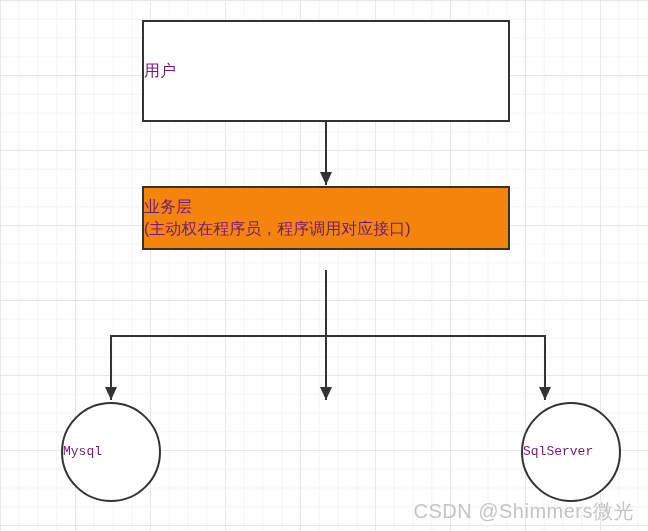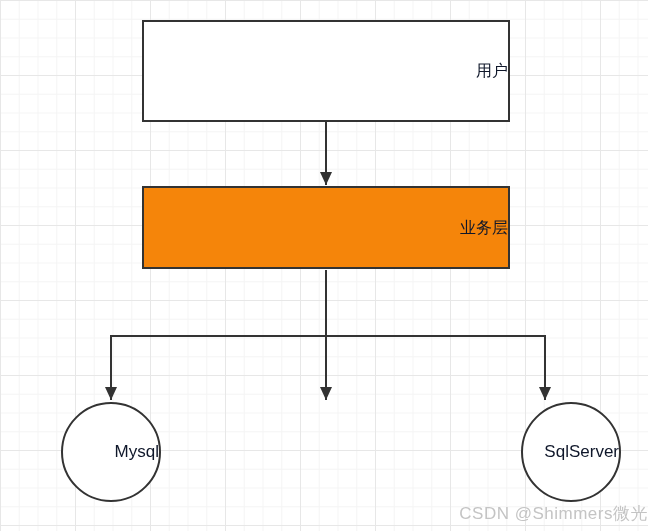--- a/index.html
+++ b/index.html
@@ -23,65 +23,66 @@
       linear-gradient(to right, #f4f4f4 1px, transparent 1px),
       linear-gradient(to bottom, #f4f4f4 1px, transparent 1px);
     background-size: 75px 75px, 75px 75px, 18.75px 18.75px, 18.75px 18.75px;
   }
   .node {
     position: absolute;
     box-sizing: border-box;
     border: 2px solid #333333;
     display: flex;
     flex-direction: column;
-    align-items: flex-end;
+    align-items: flex-start;
     justify-content: center;
     text-align: center;
-    color: #0f172a;
+    color: #701a75;
     font-size: 16px;
     line-height: 22px;
   }
   .node-user {
     left: 142px;
     top: 20px;
     width: 368px;
     height: 102px;
     background: #ffffff;
   }
   .node-business {
     left: 142px;
     top: 186px;
     width: 368px;
-    height: 83px;
+    height: 64px;
     background: #F5850A; 
   }
   .node-circle {
     width: 100px;
     height: 100px;
     border-radius: 50%;
     background: #ffffff;
-    font-size: 17px;
+    font-size: 13px;
     top: 402px;
+    font-family: Liberation Mono, monospace;
   }
   .node-circle.mysql     { left: 61px;  }
   .node-circle.oracle    { left: 276px; }
   .node-circle.sqlserver { left: 521px; }
   .connectors {
     position: absolute;
     left: 0;
     top: 0;
     width: 648px;
     height: 531px;
     pointer-events: none;
   }
   .watermark {
     position: absolute;
-    right: 0;
+    right: 14px;
     bottom: 6px;
-    font-size: 17px;
+    font-size: 20px;
     color: #C4C4C4;
     letter-spacing: 0.5px;
     white-space: nowrap;
   }
 </style>
 </head>
 <body>
 
 <div class="canvas">
 
@@ -104,20 +105,21 @@
       <line x1="545" y1="335" x2="545" y2="400" stroke="#333333" stroke-width="2" marker-end="url(#arrowhead)"></line>
     </g>
   </svg>
 
   <div class="node node-user">
     <span>用户</span>
   </div>
 
   <div class="node node-business">
     <span>业务层</span>
+    <span>(主动权在程序员，程序调用对应接口)</span>
   </div>
 
   <div class="node node-circle mysql">
     <span>Mysql</span>
   </div>
   <div class="node node-circle sqlserver">
     <span>SqlServer</span>
   </div>
 
   <div class="watermark">CSDN @Shimmers微光</div>

